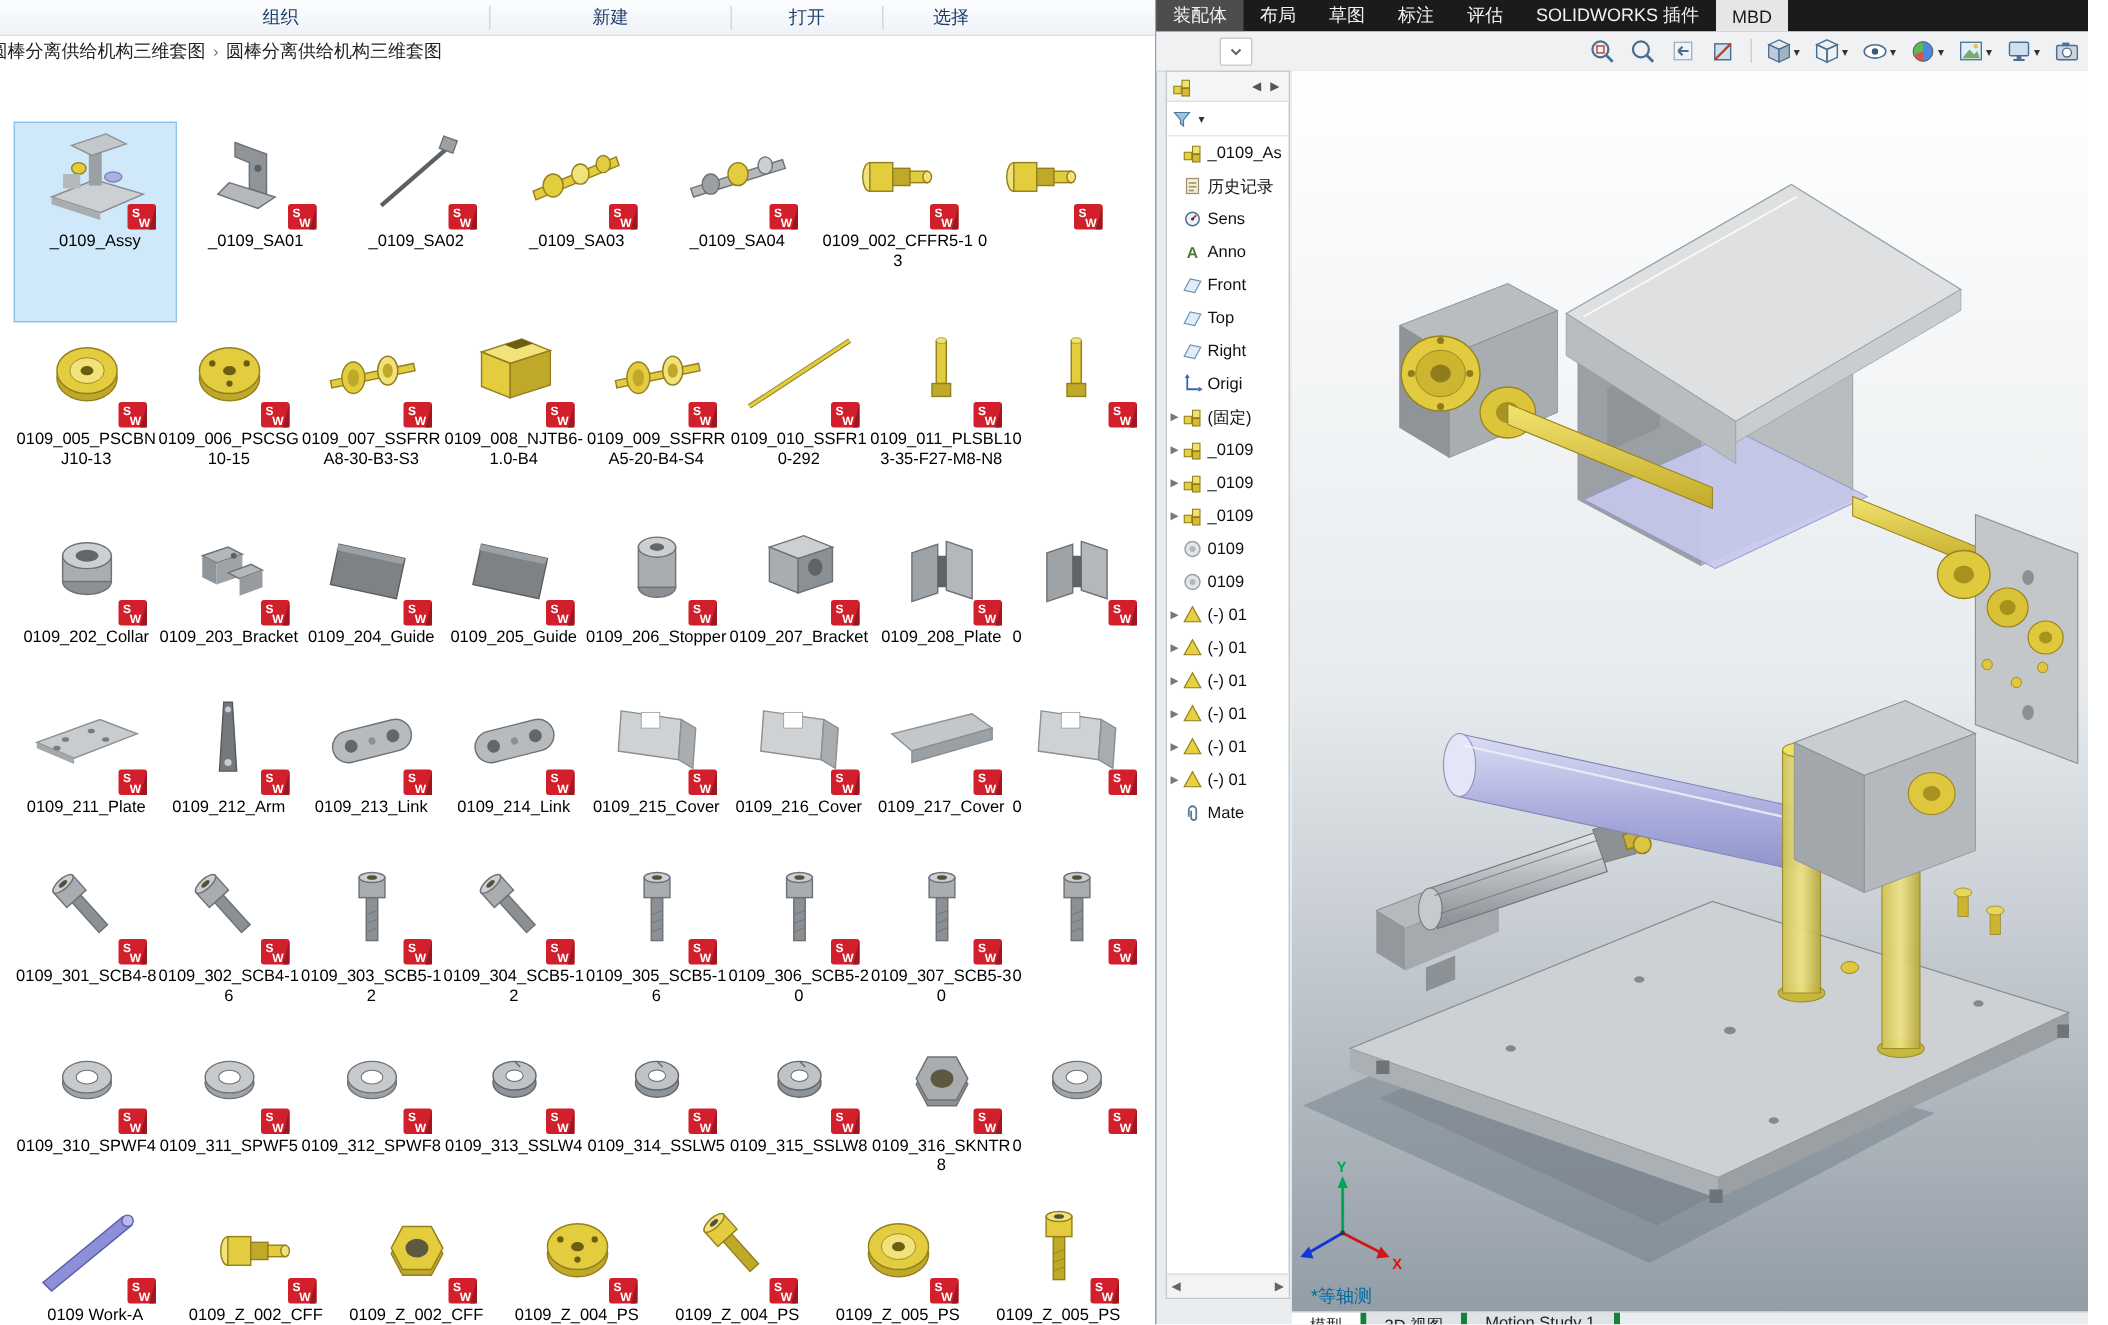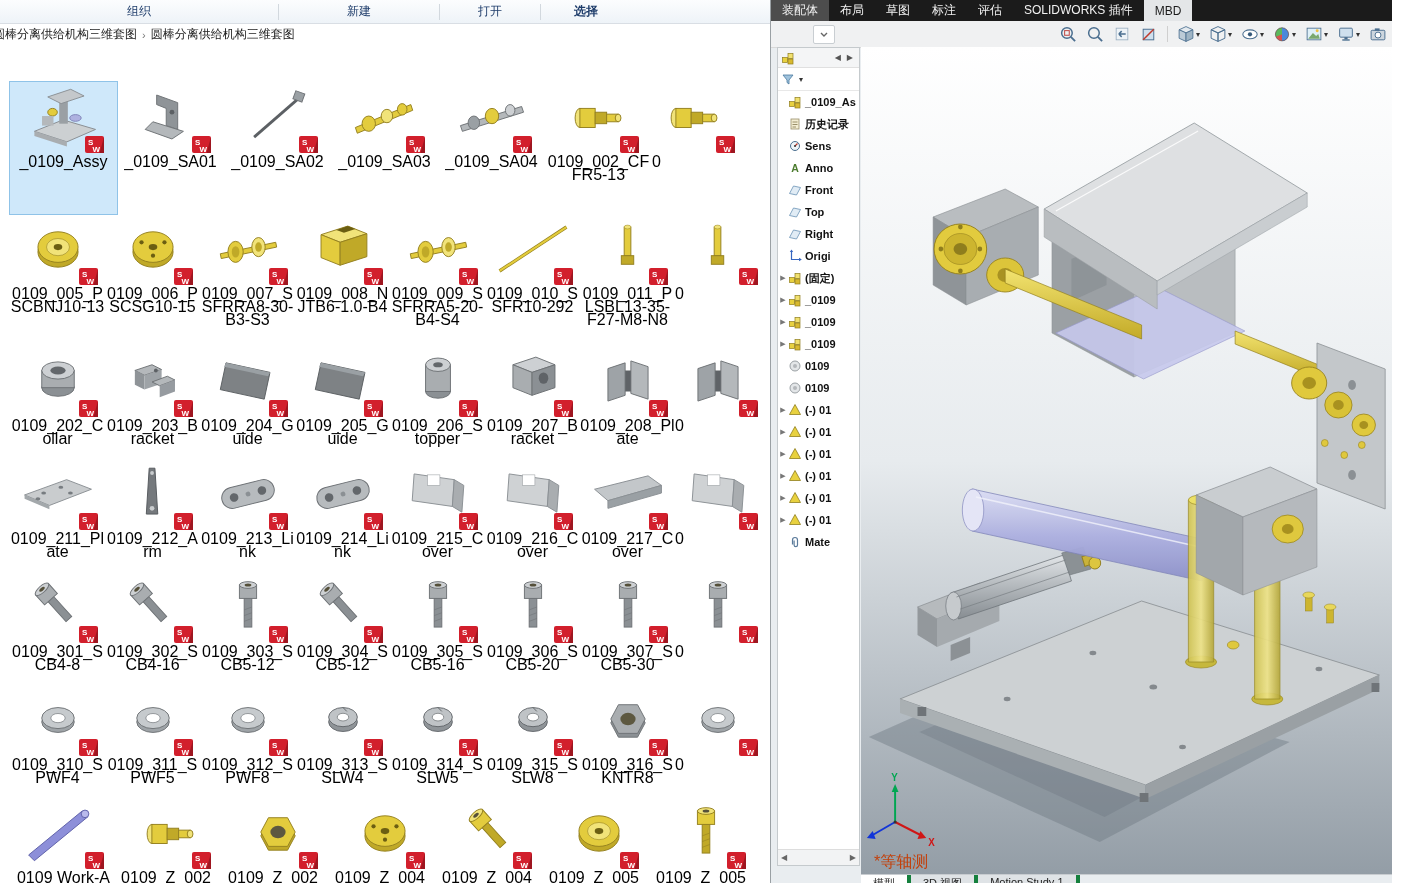--- a/index.html
+++ b/index.html
@@ -3,38 +3,38 @@
 <meta charset="utf-8">
 <style>
   html,body{margin:0;padding:0;}
   body{width:1405px;height:883px;overflow:hidden;position:relative;
        font-family:"Liberation Sans",sans-serif;background:#fff;}
 
   
   .explorer{position:absolute;left:0;top:0;width:770px;height:883px;background:#fff;}
   .cmdbar{height:23px;background:linear-gradient(#fcfdfe,#eef3f8);
           border-bottom:1px solid #d9dee4;display:flex;align-items:center;
-          font-size:12px;color:#1f3d6b;}
+          font-size:12px;color:#1f3d6b;padding-left:48px;}
   .cmd-item{height:100%;display:flex;align-items:center;justify-content:center;cursor:default;}
   .cmd-sep{width:1px;height:16px;background:#d2d8de;}
   .breadcrumb{height:21px;display:flex;align-items:center;font-size:12px;color:#222;
               background:#fff;border-bottom:1px solid #f0f2f4;overflow:hidden;}
   .crumb{padding:0 5px;white-space:nowrap;}
   .crumb:first-child{margin-left:-12px;}
   .crumb-sep{color:#777;font-size:11px;}
   .filegrid{position:absolute;left:0;right:0;top:44px;bottom:0;overflow:hidden;
             padding:38px 0 0 10px;box-sizing:border-box;background:#fff;}
   .frow{display:flex;}
   .fitem{width:107px;display:flex;flex-direction:column;align-items:center;position:relative;box-sizing:border-box;}
   .fitem.selected{background:#cfe8fa;outline:1px solid #8fc3e8;}
   .fthumb{width:86px;height:70px;position:relative;flex:none;}
   .fthumb svg{width:86px;height:70px;display:block;}
   .fbadge{position:absolute;right:1px;bottom:-2px;width:22px;height:20px;}
   .fbadge svg{width:22px;height:20px;display:block;}
-  .flabel{font-size:16px;line-height:13px;text-align:center;max-width:102px;
+  .flabel{font-size:11px;line-height:13px;text-align:center;max-width:102px;
           word-break:break-all;margin-top:3px;color:#000;}
   .fitem.partial{align-items:flex-start;}
   .fitem.partial .flabel{text-align:left;max-width:107px;}
 
   
   .sw{position:absolute;left:770px;top:0;width:622px;height:883px;background:#e9edf0;
       border-left:1px solid #9aa0a4;box-sizing:border-box;}
   .ribbon{height:21px;background:#1b1b1b;display:flex;align-items:stretch;
           font-size:12px;color:#f2f2f2;}
   .rtab{padding:0 11px;display:flex;align-items:center;white-space:nowrap;cursor:default;}
@@ -57,46 +57,46 @@
             display:flex;align-items:center;padding:0 3px;}
   .treetabs .navarr{margin-left:auto;font-size:8px;color:#555;padding:0 3px;}
   .treetabs .navarr+.navarr{margin-left:0;}
   .treefilter{height:22px;border-bottom:1px solid #e8e8e8;display:flex;align-items:center;
               padding-left:3px;gap:2px;}
   .treelist{font-size:11px;color:#111;}
   .titem{height:22px;display:flex;align-items:center;white-space:nowrap;overflow:hidden;}
   .tarrow{width:10px;flex:none;font-size:7px;color:#777;text-align:center;}
   .ticon{width:15px;flex:none;display:flex;}
   .ticon svg{width:14px;height:14px;}
-  .tlabel{margin-left:2px;font-weight:bold;}
+  .tlabel{margin-left:2px;}
   .hscroll{position:absolute;left:0;right:0;bottom:0;height:15px;background:#f2f3f4;
            border-top:1px solid #ddd;display:flex;align-items:center;
            justify-content:space-between;padding:0 3px;font-size:8px;color:#666;}
 
   .viewport{position:absolute;left:90px;top:47px;right:0;bottom:8px;overflow:hidden;}
   .viewport svg.scene{width:100%;height:100%;display:block;}
-  .viewlabel{position:absolute;left:13px;bottom:2px;font-size:16px;color:#c2410c;}
+  .viewlabel{position:absolute;left:13px;bottom:2px;font-size:12px;color:#0369a1;}
   .modeltabs{position:absolute;left:90px;right:0;bottom:0;height:8px;overflow:hidden;
              background:#e9edf0;border-top:1px solid #c8ccd0;display:flex;}
   .mtab{padding:1px 12px 0;font-size:11px;color:#222;border-right:4px solid #15803d;
         background:#dfe3e6;white-space:nowrap;}
   .mtab.active{background:#fff;}
 </style>
 </head>
 <body>
 
 <div class="explorer">
   <div class="cmdbar">
       <div class="cmd-item" style="width: 278px;">组织</div>
       <div class="cmd-sep"></div>
       <div class="cmd-item" style="width: 160px; text-align: center;">新建</div>
       <div class="cmd-sep"></div>
       <div class="cmd-item" style="width: 100px;">打开</div>
       <div class="cmd-sep"></div>
-      <div class="cmd-item" style="width: 90px; font-weight: bold;">选择</div>
+      <div class="cmd-item" style="width: 90px;">选择</div>
     </div>
   <div class="breadcrumb">
       <span class="crumb">圆棒分离供给机构三维套图</span>
       <span class="crumb-sep">›</span>
       <span class="crumb">圆棒分离供给机构三维套图</span>
     </div>
   <div class="filegrid">
       <div class="frow" style="height: 132px;">
         <div class="fitem selected">
           <div class="fthumb">

